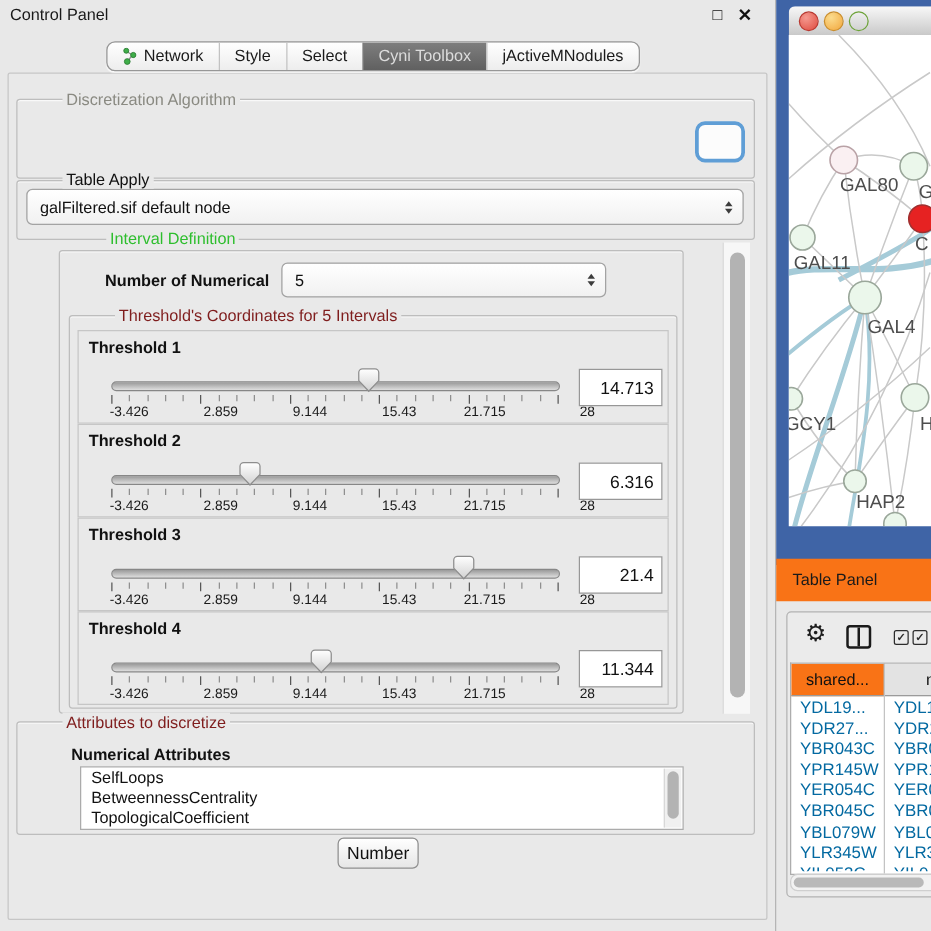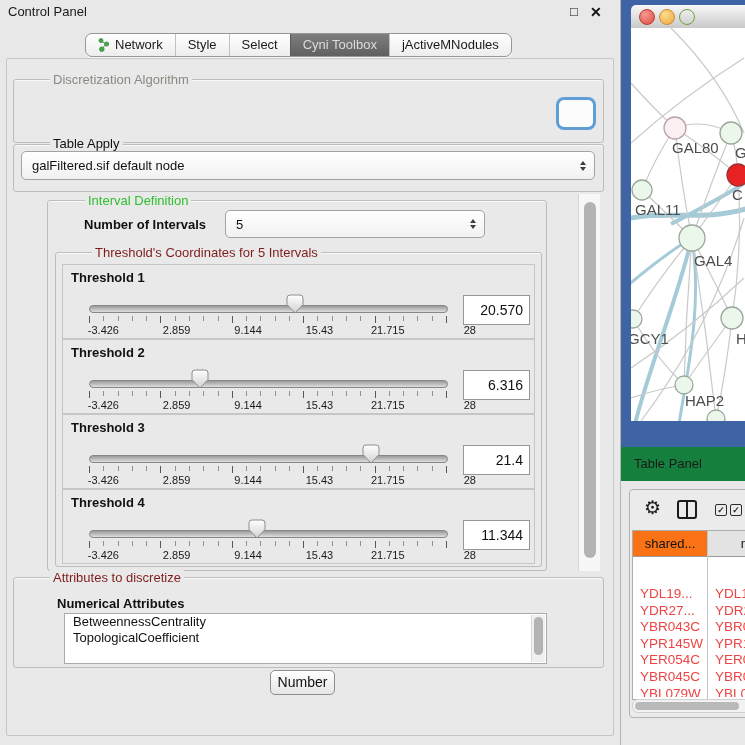--- a/index.html
+++ b/index.html
@@ -58,36 +58,36 @@
   #apply-btn{position:absolute;left:270px;top:670px;width:63px;height:23px;background:linear-gradient(#ffffff,#e6e6e6);border:1px solid #8f8f8f;border-radius:5px;font-size:14px;color:#111;text-align:center;line-height:22px;}
   
   #net-frame{position:absolute;left:621px;top:0;width:124px;height:452px;background:#3f64a6;}
   #net-titlebar{position:absolute;left:10px;top:5px;width:114px;height:23px;background:linear-gradient(#f8f8f8,#c9c9c9);border-bottom:1px solid #8f8f8f;border-radius:5px 0 0 0;}
   .tlight{position:absolute;top:4px;width:14px;height:14px;border-radius:50%;}
   #tl-red{left:8px;background:radial-gradient(circle at 35% 30%,#f59a90,#df4b40);border:1px solid #b93a32;}
   #tl-yellow{left:28px;background:radial-gradient(circle at 35% 30%,#fbdc8e,#f2a73d);border:1px solid #c98e2f;}
   #tl-green{left:48px;background:radial-gradient(circle at 35% 30%,#c9ec96,#7fc340;);border:1px solid #6da339;}
   #net-canvas{position:absolute;left:10px;top:28px;width:114px;height:393px;background:#ffffff;overflow:hidden;}
   
-  #table-panel-header{position:absolute;left:621px;top:447px;width:124px;height:34px;background:#15803d;}
+  #table-panel-header{position:absolute;left:621px;top:447px;width:124px;height:34px;background:#f97316;}
   #table-panel-title{position:absolute;left:13px;top:9px;font-size:13px;color:#1a1a1a;}
   #table-panel-body{position:absolute;left:629px;top:489px;width:124px;height:227px;background:#ebebeb;border:1px solid #b2b2b2;border-radius:4px;}
   #tp-toolbar{position:absolute;left:0;top:0;width:116px;height:38px;}
   #gear-icon{position:absolute;left:14px;top:8px;font-size:19px;color:#1c1c1c;line-height:19px;}
   #cols-icon{position:absolute;left:47px;top:10px;width:16px;height:15px;border:2.5px solid #1a1a1a;border-radius:3px;}
   #cols-icon .div{position:absolute;left:6.5px;top:0;width:2.5px;height:15px;background:#1a1a1a;}
   .cb-icon{position:absolute;top:14px;width:10px;height:10px;border:1.5px solid #2c2c2c;border-radius:2px;font-size:9px;line-height:10px;text-align:center;color:#2c2c2c;font-weight:bold;}
   #cb1{left:85px;} #cb2{left:100px;}
   #tp-table{position:absolute;left:2px;top:40px;width:122px;height:168px;background:#fff;border:1px solid #adadad;border-right:none;overflow:hidden;}
   .th-cell{position:absolute;top:0;height:25px;font-size:13px;color:#111;text-align:center;line-height:25px;border-bottom:1px solid #9b9b9b;overflow:hidden;white-space:nowrap;}
   #th-shared{left:0;width:74px;background:#f97316;border-right:1px solid #8fb3c4;}
   #th-name{left:75px;width:80px;background:#e3e3e3;}
   #tp-rows{position:absolute;left:0;top:26px;width:160px;height:140px;overflow:hidden;}
   .tp-row{position:absolute;left:0;width:160px;height:17px;}
-  .tp-cell{position:absolute;top:0;font-size:13.5px;color:#ef4444;white-space:nowrap;overflow:hidden;line-height:17px;margin-top:28px;}
+  .tp-cell{position:absolute;top:0;font-size:13.5px;color:#0369a1;white-space:nowrap;overflow:hidden;line-height:17px;}
   .tp-c1{left:7px;width:66px;}
   .tp-c2{left:82px;width:78px;}
   #col-divider{position:absolute;left:74px;top:0;width:1px;height:168px;background:#c3c3c3;}
   #tp-hscroll{position:absolute;left:2px;top:209px;width:122px;height:12px;background:#f2f2f2;border:1px solid #cfcfcf;border-radius:6px;}
   #tp-hthumb{position:absolute;left:2px;top:1.5px;width:104px;height:8px;background:#b9b9b9;border-radius:4px;}
   svg text{font-family:"Liberation Sans",sans-serif;}
 </style>
 </head>
 <body>
 
@@ -140,23 +140,23 @@
           <span class="arr-up"></span>
           <span class="arr-dn"></span>
         </span>
     </div>
 
     <div class="vscroll" style="left:578px;top:194px;width:21px;height:377px;">
       <div class="vthumb" style="left:5px;top:8px;width:12px;height:356px;"></div>
     </div>
 
     <div class="group" style="left:47px;top:200px;width:498px;height:369px;"></div>
-    <span class="group-label lbl-green" style="left:56px;top:193px;">Interval Definition</span>
-
-    <span style="position:absolute;left:84px;top:217px;font-size:13px;font-weight:bold;color:#111;">Number of Intervals</span>
+    <span class="group-label lbl-green" style="left:56px;top:183px;">Interval Definition</span>
+
+    <span style="position:absolute;left:84px;top:217px;font-size:13px;font-weight:bold;color:#111;">Number of Numerical</span>
     <div class="combo" style="left:225px;top:210px;width:258px;height:26px;">
       <span class="val">5</span>
       <span class="stepper">
           <span class="arr-up"></span>
           <span class="arr-dn"></span>
         </span>
     </div>
 
     <div class="group" style="left:55px;top:252px;width:485px;height:313px;"></div>
     <span class="group-label lbl-blue" style="left:63px;top:245px;">Threshold's Coordinates for 5 Intervals</span>
@@ -199,21 +199,21 @@
           <div class="tick-label" style="left: 353px; top: 59px;">28</div>
           <div class="thr-thumb" style="left: 223.059px;"><svg width="18" height="20" viewBox="0 0 18 20">
               <defs>
                 <linearGradient id="tg" x1="0" y1="0" x2="0" y2="1">
                   <stop offset="0" stop-color="#ffffff"></stop>
                   <stop offset="1" stop-color="#d2d2d2"></stop>
                 </linearGradient>
               </defs>
               <path d="M4 1 h10 a3 3 0 0 1 3 3 v6.5 L9 19 L1 10.5 V4 a3 3 0 0 1 3 -3 Z" fill="url(#tg)" stroke="#8d8d8d" stroke-width="1"></path>
             </svg></div>
-          <div class="thr-value">20.570</div>
+          <div class="thr-value">14.713</div>
         </div>
         <div class="thr-box" style="top: 339px;">
           <div class="thr-title">Threshold 2</div>
           <div class="thr-track"></div>
           <div class="tick" style="left: 26px; top: 51px; height: 7px; background: rgb(88, 88, 88);"></div>
           <div class="tick" style="left: 40.28px; top: 51px; height: 5px; background: rgb(143, 143, 143);"></div>
           <div class="tick" style="left: 54.56px; top: 51px; height: 5px; background: rgb(143, 143, 143);"></div>
           <div class="tick" style="left: 68.84px; top: 51px; height: 5px; background: rgb(143, 143, 143);"></div>
           <div class="tick" style="left: 83.12px; top: 51px; height: 5px; background: rgb(143, 143, 143);"></div>
           <div class="tick" style="left: 97.4px; top: 51px; height: 7px; background: rgb(88, 88, 88);"></div>
@@ -346,20 +346,21 @@
             </svg></div>
           <div class="thr-value">11.344</div>
         </div>
       </div>
 
     <div class="group" style="left:13px;top:577px;width:589px;height:89px;"></div>
     <span class="group-label lbl-blue" style="left:21px;top:570px;">Attributes to discretize</span>
     <span style="position:absolute;left:57px;top:596px;font-size:13px;font-weight:bold;color:#111;">Numerical Attributes</span>
     <div id="attr-list">
       <div id="attr-items">
+          <div class="attr-item">SelfLoops</div>
           <div class="attr-item">BetweennessCentrality</div>
           <div class="attr-item">TopologicalCoefficient</div>
         </div>
       <div id="attr-vscroll">
           <div id="attr-vthumb"></div>
         </div>
     </div>
 
     <div id="apply-btn">Number</div>
 

